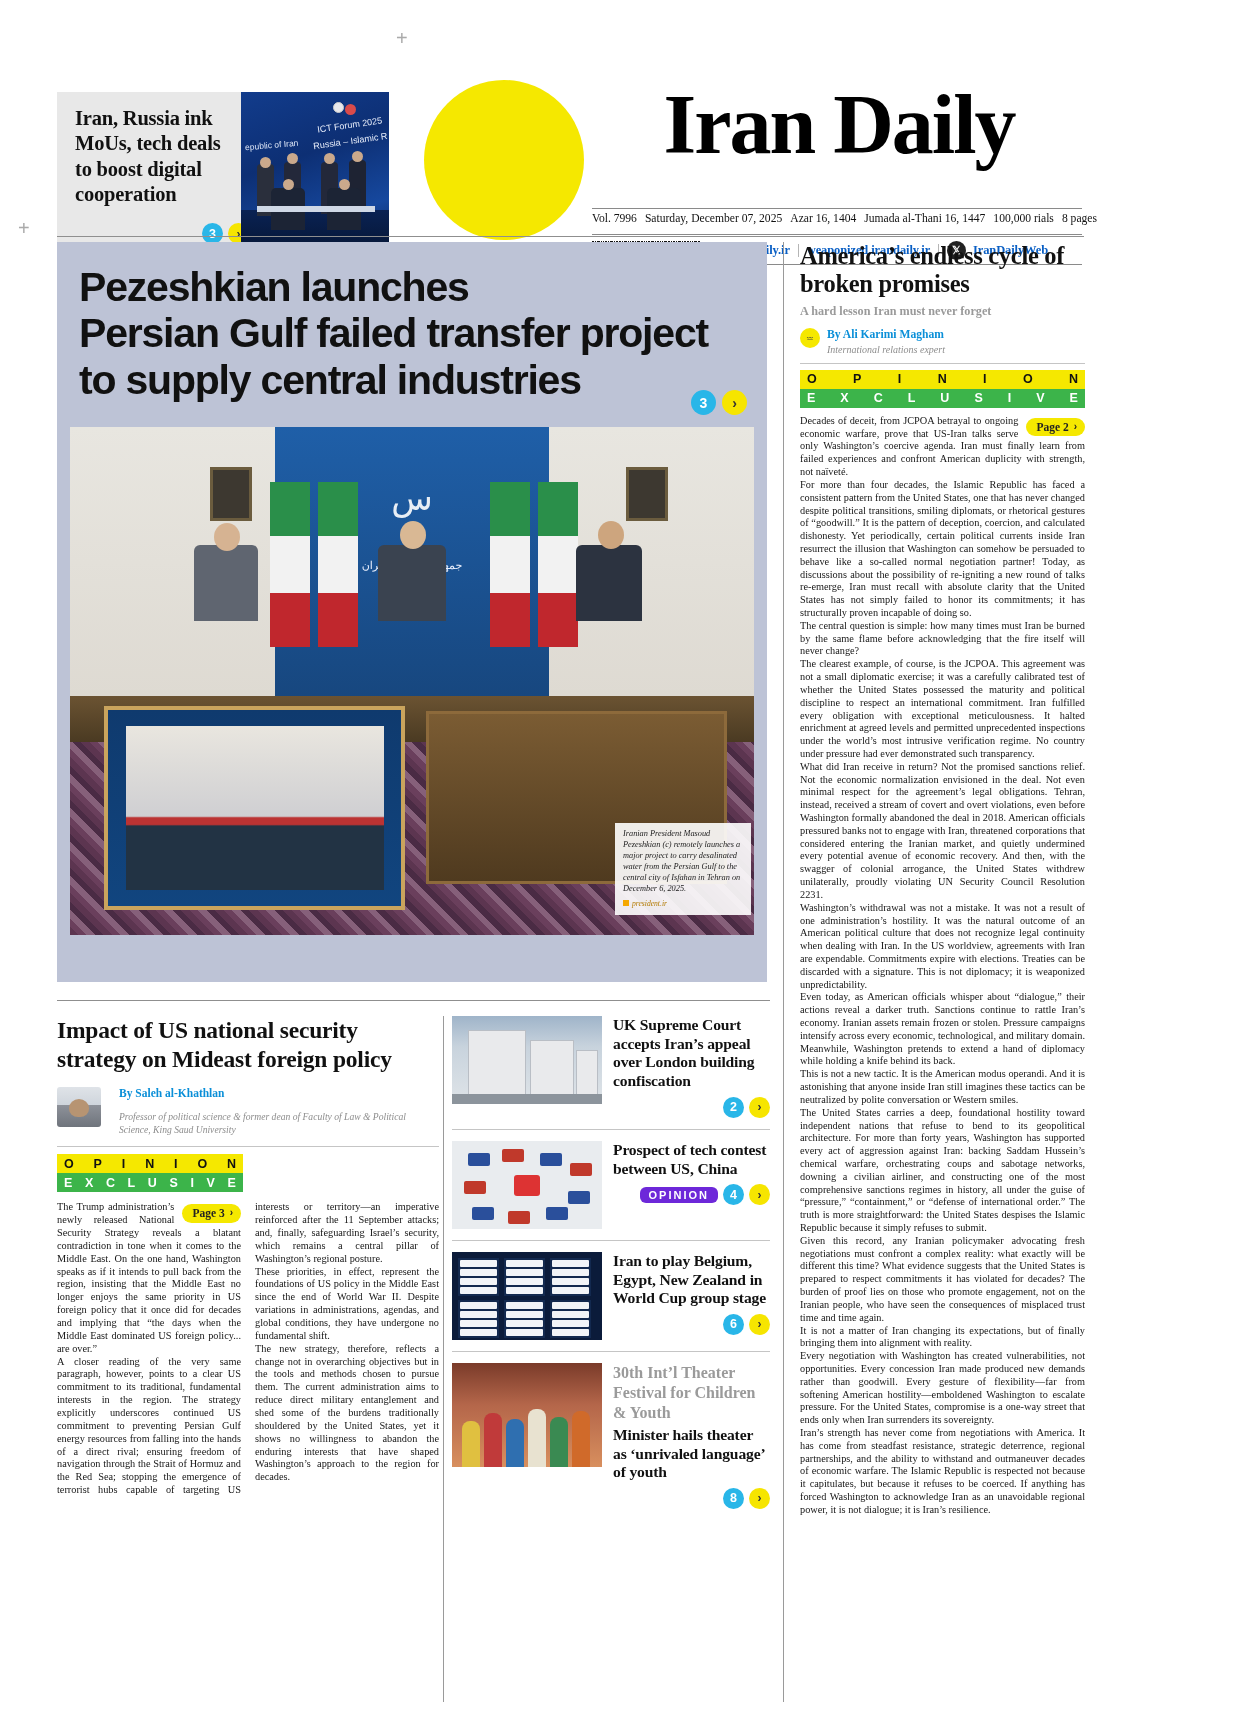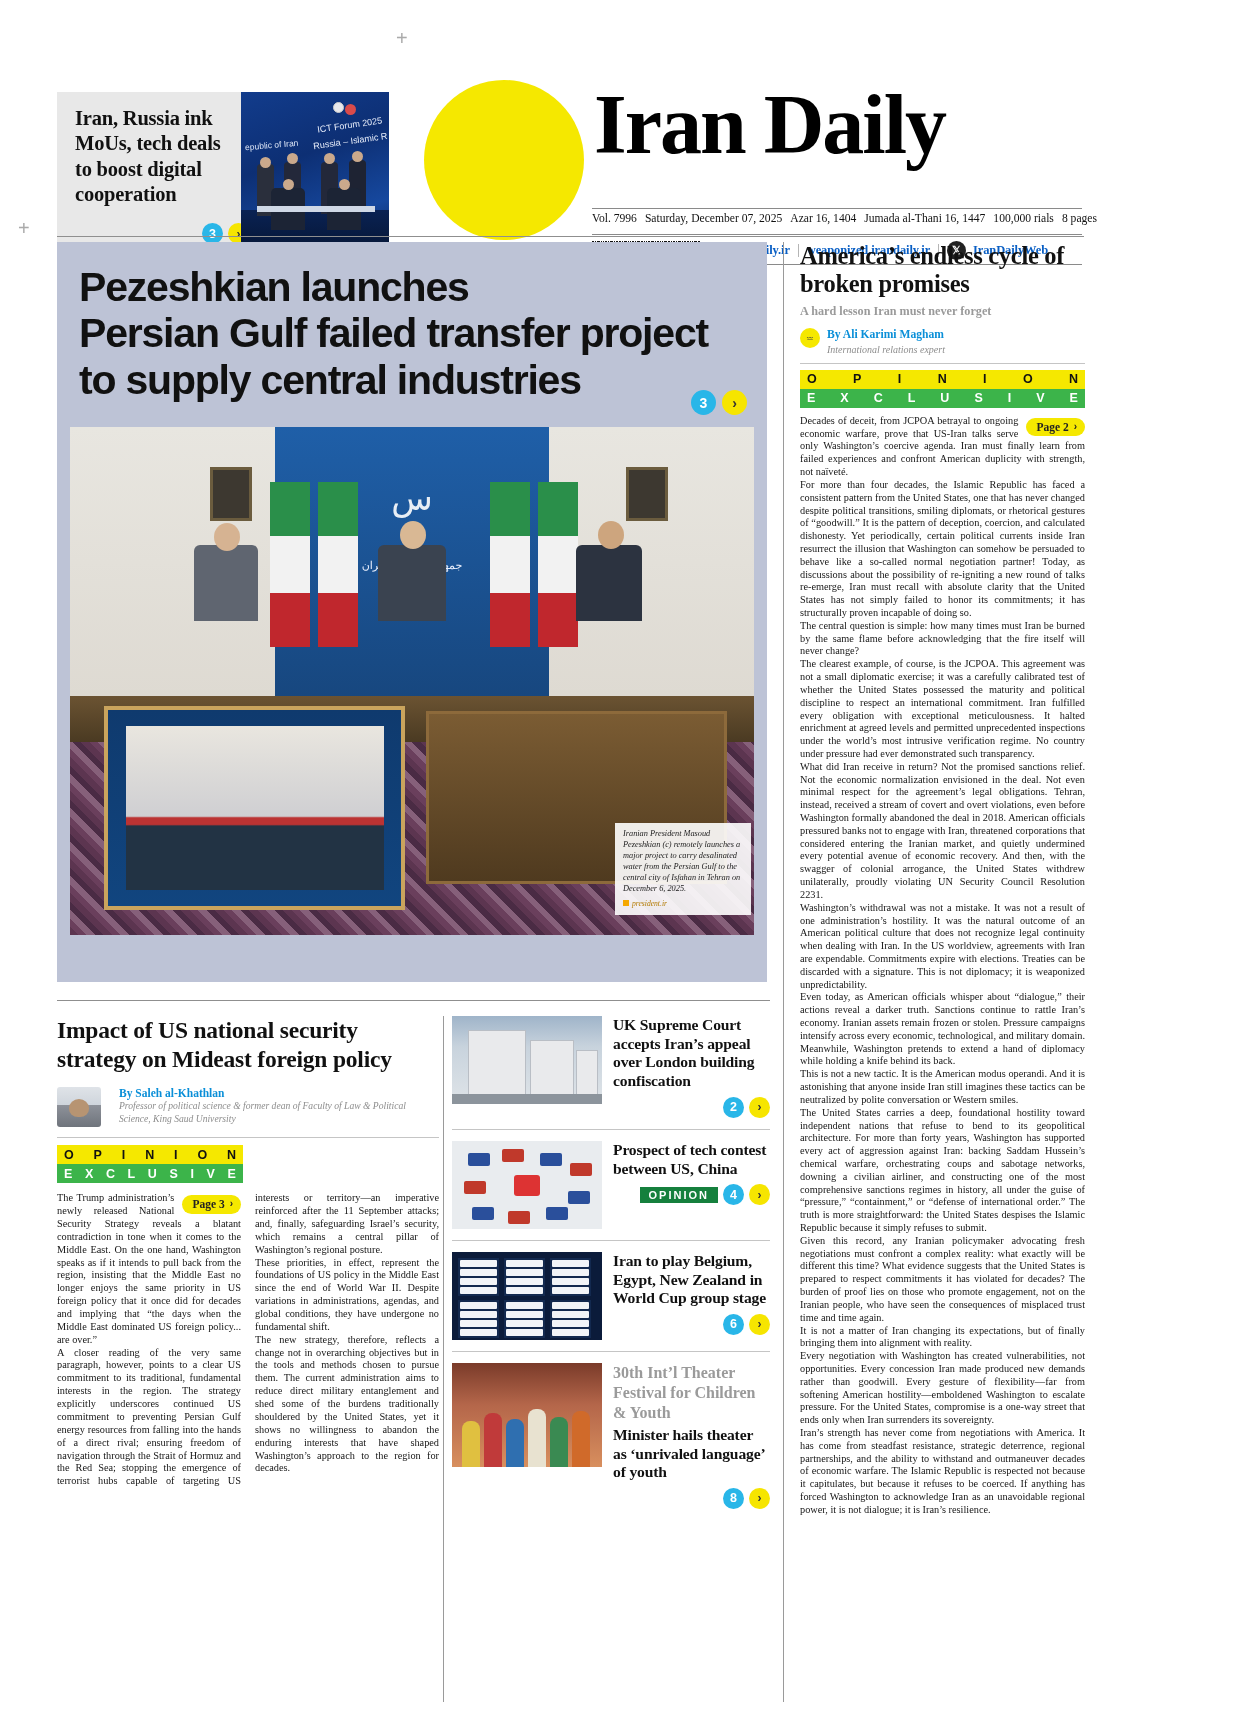--- a/index.html
+++ b/index.html
@@ -63,21 +63,21 @@
 
   .sun {
     position:absolute; left:424px; top:40px; width:160px; height:160px;
     border-radius:50%; background:#f5e800;
   }
 
   .masthead-title {
     position:absolute; left:594px; top:44px; width:490px;
     font-family:"Liberation Serif", serif;
     font-weight:bold; font-size:84px; line-height:0.98;
-    letter-spacing:-2px; text-align:left; color:#000;
+    letter-spacing:-2px; text-align:center; color:#000;
   }
   .masthead-rule {
     position:absolute; left:592px; width:490px; height:1px; background:#8a8a8a;
   }
   .mh-rule1 { top:168px; }
   .mh-rule2 { top:194px; }
   .mh-rule3 { top:224px; }
 
   .masthead-meta {
     position:absolute; left:592px; top:172px; width:492px;
@@ -224,41 +224,41 @@
   }
   .bl-byrow { display:flex; gap:18px; margin-top:14px; align-items:flex-start;}
   .bl-avatar {
     width:44px;height:40px;flex:none;border-radius:3px;
     background:linear-gradient(180deg,#dfe3e8 0%,#cfd5dc 45%,#8d9199 46%,#6f747c 100%);
     position:relative; overflow:hidden;
   }
   .bl-avatar::after{content:"";position:absolute;left:12px;top:12px;width:20px;height:18px;
     border-radius:50% 50% 45% 45%;background:#b79472;}
   .bl-name { font-family:"Liberation Serif",serif;font-weight:bold;font-size:11.5px;color:#0a8fd8;}
-  .bl-role { font-family:"Liberation Serif",serif;font-style:italic;font-size:9.6px;color:#8d8d8d;line-height:1.3;margin-top:1px;}
+  .bl-role { font-family:"Liberation Serif",serif;font-style:italic;font-size:9.6px;color:#8d8d8d;line-height:1.3;margin-top:12px;}
   .bl-rule { height:1px; background:#c5c5c5; margin:10px 0 0 0;}
   .bl-badges { width:186px; margin-top:7px;}
   .bl-cols { margin-top:9px; column-count:2; column-gap:14px;
     font-family:"Liberation Serif",serif; font-size:10.3px; line-height:1.25;
     text-align:justify; color:#161616; height:540px; }
   .bl-cols p { margin:0; }
 
   
   .mid-col { position:absolute; left:452px; top:1016px; width:318px; }
   .teaser-item { display:flex; gap:11px; align-items:flex-start; }
   .teaser-thumb { width:150px; height:88px; flex:none; overflow:hidden; position:relative;}
   .teaser-title {
     font-family:"Liberation Serif",serif; font-weight:bold;
     font-size:15.6px; line-height:1.2; color:#111; letter-spacing:-0.15px;
   }
   .teaser-foot { display:flex; justify-content:flex-end; align-items:center; gap:5px; margin-top:6px;}
   .teaser-rule { height:1px; background:#c5c5c5; margin:11px 0 11px 0;}
   .op-chip {
-    background:#15803d;color:#fff;font-family:"Liberation Sans",sans-serif;
-    font-weight:bold;font-size:11px;padding:2px 9px; letter-spacing:2px;
+    background:#6d28d9;color:#fff;font-family:"Liberation Sans",sans-serif;
+    font-weight:bold;font-size:11px;padding:2px 9px; letter-spacing:2px;border-radius:6px;
   }
   .kicker { font-family:"Liberation Serif",serif; font-weight:bold; font-size:16px;
     color:#9a9a9a; line-height:1.25; margin-bottom:3px;}
 
   
   .th-building { background:linear-gradient(180deg,#9fb4c9 0%,#c8d3dd 35%,#dfe4e8 100%); }
   .th-building .blk { position:absolute; background:#e9eaec; border:1px solid #b9bec5;}
   .th-chips { background:#e9ecef; }
   .th-chips .chip { position:absolute; width:22px;height:13px; border-radius:2px; }
   .th-chips .core { position:absolute; left:62px; top:34px; width:26px;height:21px;

